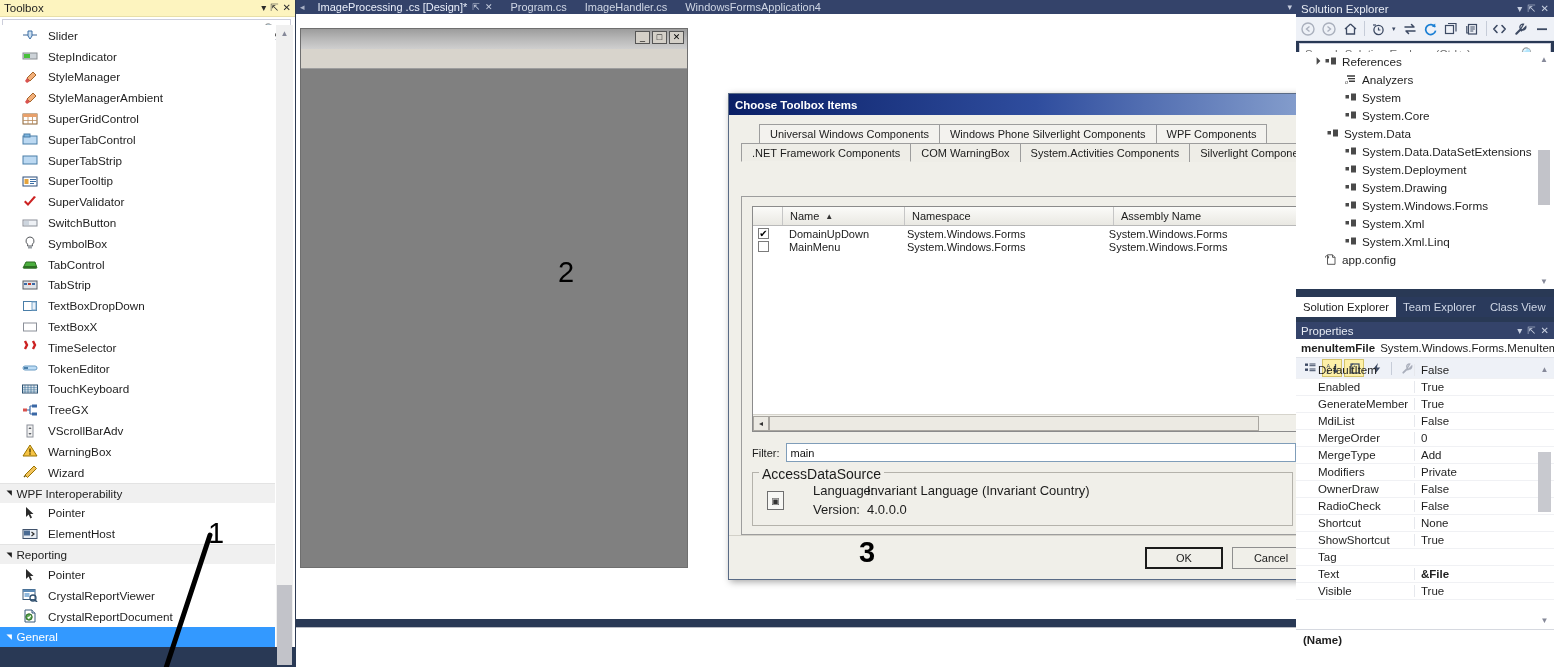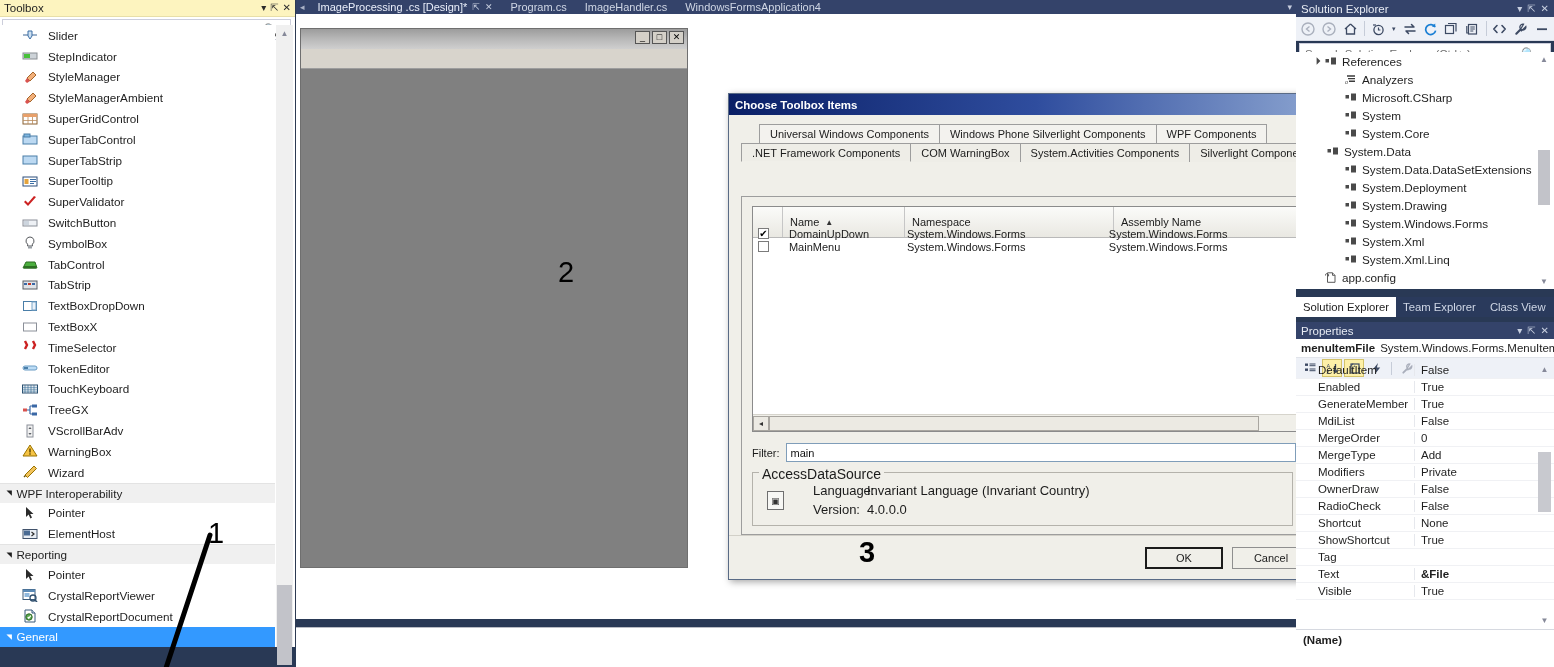--- a/index.html
+++ b/index.html
@@ -169,21 +169,21 @@
 
   #dlg-tabpanel {
     border: 1px solid #9d9d9d; background: #f0efe9;
     position: absolute; left: 12px; right: 12px; top: 81px; bottom: 44px;
     padding: 9px 10px;
   }
   #grid-wrap {
     border: 1px solid #8b8b8b; background: #fff;
     height: 226px; position: relative; overflow: hidden;
   }
-  #grid-head { display: flex; height: 31px; background: #f1f0ec; border-bottom: 1px solid #b9b9b9; }
+  #grid-head { display: flex; height: 19px; background: #f1f0ec; border-bottom: 1px solid #b9b9b9; }
   .gh {
     font-size: 11px; color: #1b1b1b; display: flex; align-items: center;
     padding-left: 7px; border-right: 1px solid #c6c6c6;
     background: linear-gradient(to bottom,#fbfbf9,#e9e8e2);
   }
   .gh .sortarrow { font-size: 8px; margin-left: 6px; color: #333; }
   #grid-rows { position: absolute; top: 20px; left: 0; right: 0; bottom: 18px; overflow: hidden; }
   .grow { display: flex; height: 13px; align-items: center; font-size: 11px; color: #1b1b1b; }
   .gcell { padding-left: 7px; overflow: hidden; white-space: nowrap; }
   .gchk {
@@ -837,30 +837,20 @@
             <span>Analyzers</span>
           </div>
           <div class="se-row" style="padding-left: 34px;">
             <span class="se-tri"></span>
             <span class="se-ico">
               <svg width="12" height="11">
                 <rect x="0.5" y="3" width="3.5" height="3.5" fill="#4a4a4a"></rect>
                 <rect x="6" y="1.5" width="5" height="7" fill="#4a4a4a"></rect>
               </svg>
             </span>
-            <span>Microsoft.CSharp</span>
-          </div>
-          <div class="se-row" style="padding-left: 34px;">
-            <span class="se-tri"></span>
-            <span class="se-ico">
-              <svg width="12" height="11">
-                <rect x="0.5" y="3" width="3.5" height="3.5" fill="#4a4a4a"></rect>
-                <rect x="6" y="1.5" width="5" height="7" fill="#4a4a4a"></rect>
-              </svg>
-            </span>
             <span>System</span>
           </div>
           <div class="se-row" style="padding-left: 34px;">
             <span class="se-tri"></span>
             <span class="se-ico">
               <svg width="12" height="11">
                 <rect x="0.5" y="3" width="3.5" height="3.5" fill="#4a4a4a"></rect>
                 <rect x="6" y="1.5" width="5" height="7" fill="#4a4a4a"></rect>
               </svg>
             </span>

